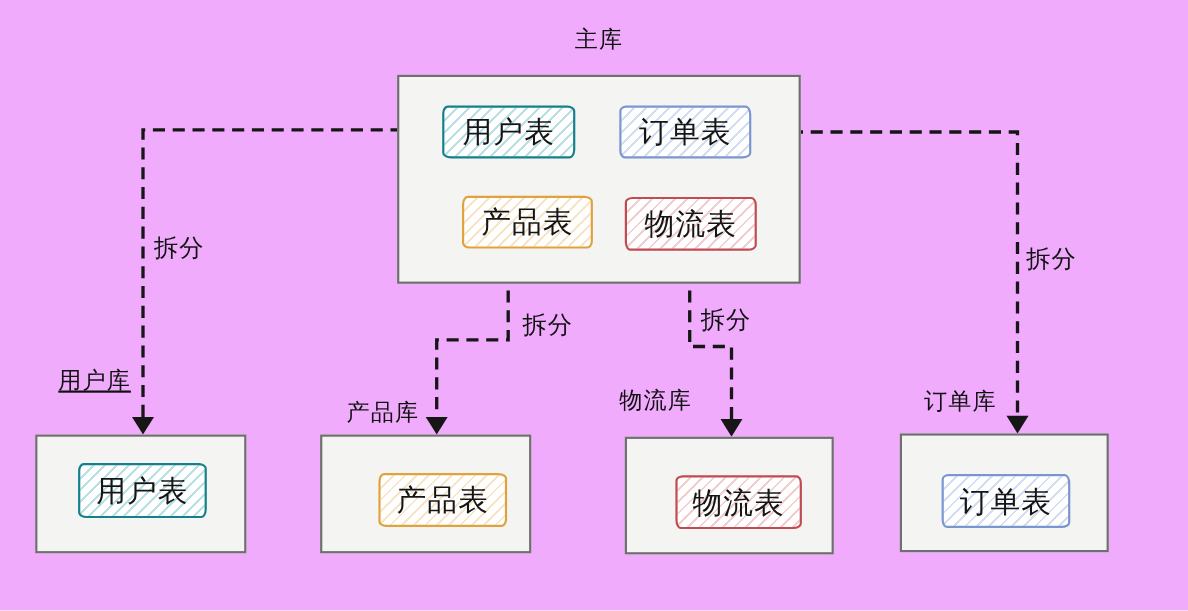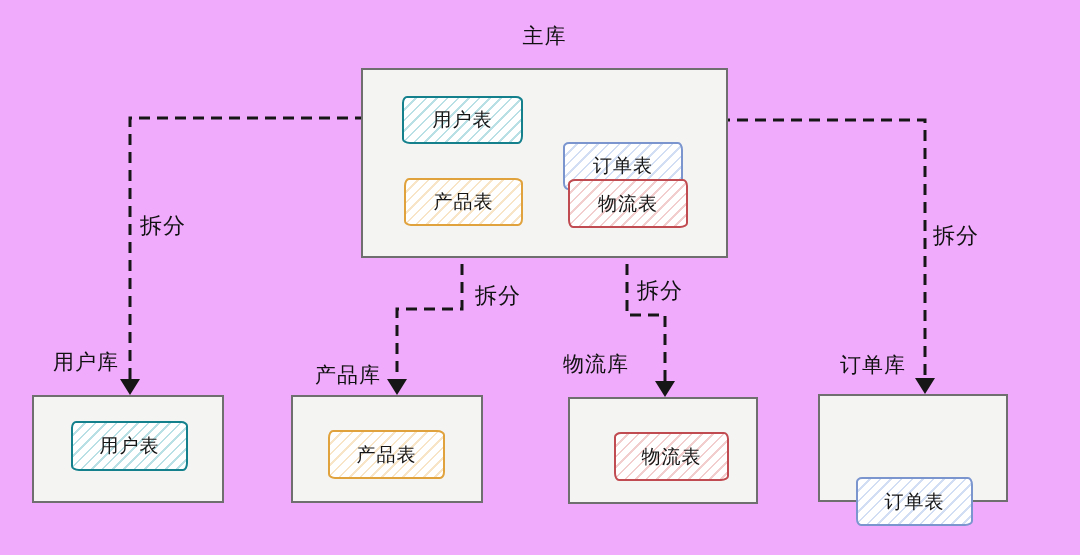--- a/index.html
+++ b/index.html
@@ -15,41 +15,41 @@
   .container{
     position:absolute;
     background:#f4f4f3;
     border:2px solid #6f6f6f;
     box-sizing:border-box;
   }
   .node{
     position:absolute;
     box-sizing:border-box;
     display:flex;align-items:center;justify-content:center;
-    font-size:19px;font-weight:500;color:#151515;
+    font-size:27px;font-weight:500;color:#151515;
     border:2.4px solid;
     background-color:#ffffff;
     letter-spacing:1px;
     text-align:center;
   }
   .node.teal{
     border-color:#14808c;
     border-radius:5px 7px 5px 8px / 7px 5px 8px 5px;
     background-image:repeating-linear-gradient(135deg,#b9e0e4 0px,#b9e0e4 1.8px,rgba(0,0,0,0) 1.8px,rgba(0,0,0,0) 7.5px);
   }
   .node.blue{
     border-color:#7b96cf;
     border-radius:6px 5px 8px 5px / 5px 8px 5px 7px;
     background-image:repeating-linear-gradient(135deg,#d1def3 0px,#d1def3 1.8px,rgba(0,0,0,0) 1.8px,rgba(0,0,0,0) 7.5px);
-    margin-top:46px;
   }
   .node.orange{
     border-color:#e0a23c;
     border-radius:5px 8px 5px 7px / 8px 5px 7px 5px;
     background-image:repeating-linear-gradient(135deg,#f8e4c6 0px,#f8e4c6 1.8px,rgba(0,0,0,0) 1.8px,rgba(0,0,0,0) 7.5px);
+    margin-left:16px;
   }
   .node.red{
     border-color:#c04b50;
     border-radius:7px 5px 8px 5px / 5px 7px 5px 8px;
     background-image:repeating-linear-gradient(135deg,#f2cfce 0px,#f2cfce 1.8px,rgba(0,0,0,0) 1.8px,rgba(0,0,0,0) 7.5px);
   }
   .title-label{
     position:absolute;
     font-size:21px;font-weight:500;color:#111;
     text-align:center;letter-spacing:1px;
@@ -104,21 +104,21 @@
   </div>
   <div class="node red" style="left:568px;top:179px;width:120px;height:49px;">
     <span>物流表</span>
   </div>
 
   <div class="split-label" style="left:140px;top:211px;">拆分</div>
   <div class="split-label" style="left:475px;top:281px;">拆分</div>
   <div class="split-label" style="left:637px;top:276px;">拆分</div>
   <div class="split-label" style="left:933px;top:221px;">拆分</div>
 
-  <div class="db-label" style="left:53px;top:348px;">用户库</div>
+  <div class="db-label" style="left:53px;top:332px;text-decoration:underline;">用户库</div>
   <div class="container" style="left:32px;top:395px;width:192px;height:108px;"></div>
   <div class="node teal" style="left:71px;top:421px;width:117px;height:50px;">
     <span>用户表</span>
   </div>
 
   <div class="db-label" style="left:315px;top:361px;">产品库</div>
   <div class="container" style="left:291px;top:395px;width:192px;height:108px;"></div>
   <div class="node orange" style="left:328px;top:430px;width:117px;height:49px;">
     <span>产品表</span>
   </div>

